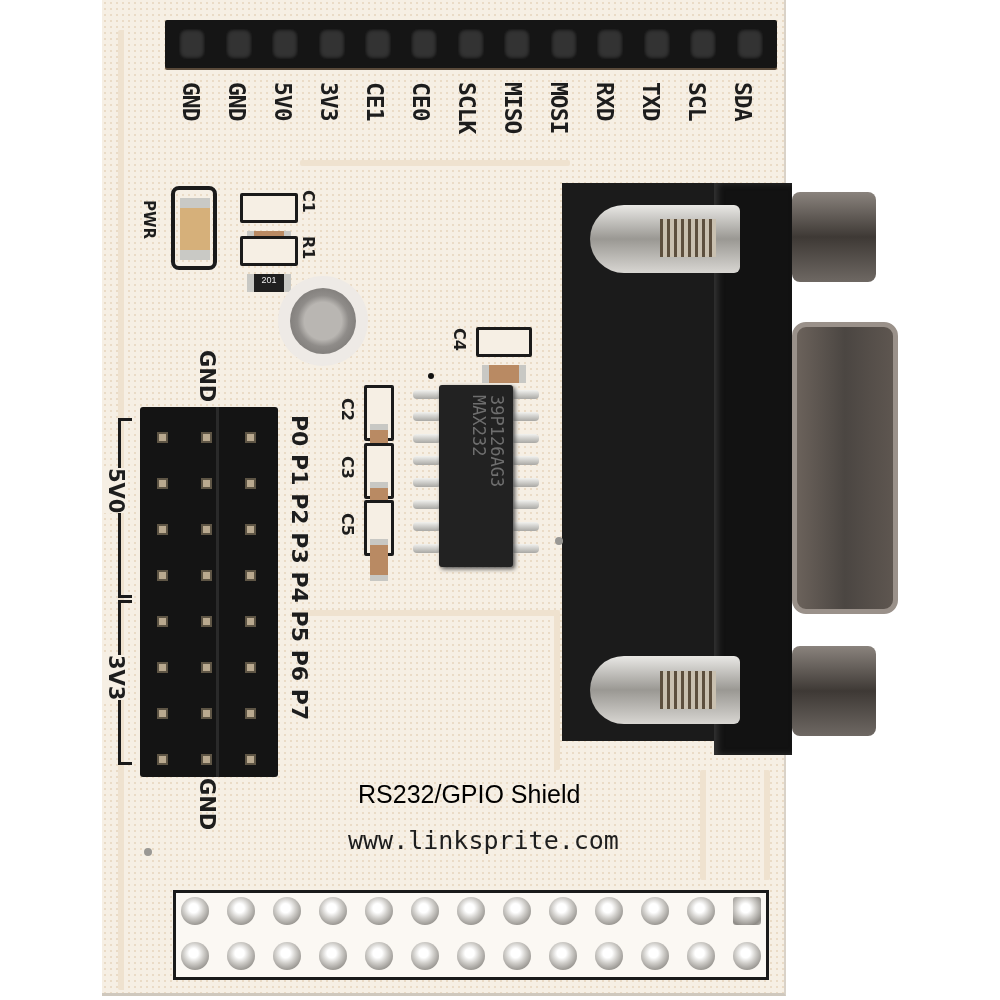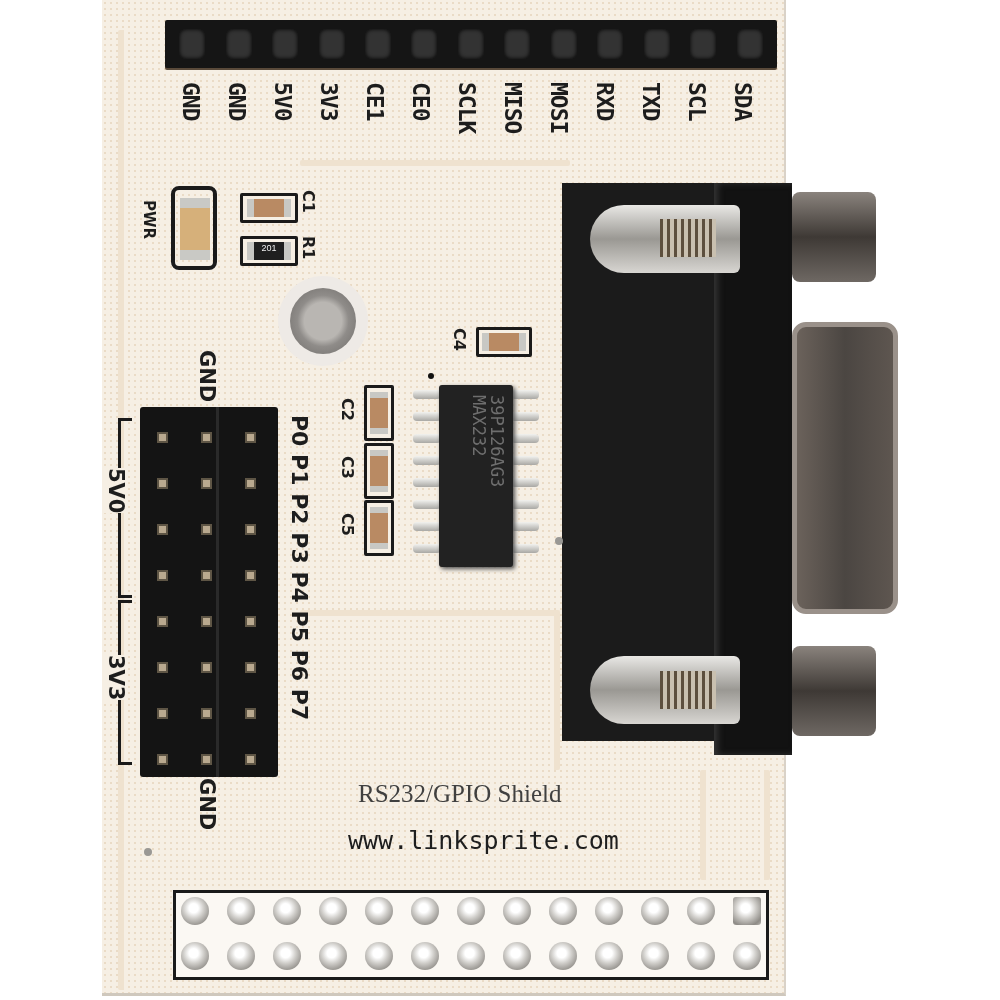--- a/index.html
+++ b/index.html
@@ -10,21 +10,21 @@
   .trace{position:absolute;border:6px solid #efe2cf;border-radius:2px;box-sizing:border-box;}
   
   .top-header{position:absolute;left:165px;top:20px;width:612px;height:48px;background:#151515;border-radius:2px;
     box-shadow:0 2px 0 #5a4a3a;display:flex;align-items:center;justify-content:space-around;padding:0 4px;box-sizing:border-box;}
   .top-hole{width:26px;height:30px;background:#333;border-radius:7px;box-shadow:inset 0 0 4px #000;}
   .pin-label{position:absolute;top:82px;writing-mode:vertical-rl;font-weight:bold;font-size:23px;color:#1d1d1d;
     font-family:"DejaVu Sans Mono",monospace;letter-spacing:-1px;}
   .silk{position:absolute;font-weight:bold;color:#1d1d1d;writing-mode:vertical-rl;font-family:"DejaVu Sans",sans-serif;}
   
   .smd-box{position:absolute;border:3px solid #1a1a1a;border-radius:2px;box-sizing:border-box;background:#f6efe4;}
-  .smd-part{position:absolute;background:#b98a63;border-left:7px solid #c8c8c4;border-right:7px solid #c8c8c4;box-sizing:border-box;}
+  .smd-part{position:absolute;background:#b98a63;border-left:7px solid #c8c8c4;border-right:7px solid #c8c8c4;box-sizing:border-box;margin-top:32px;}
   .smd-part.v{border-left:none;border-right:none;border-top:6px solid #c8c8c4;border-bottom:6px solid #c8c8c4;}
   .resistor{background:#1f1f1f;color:#eee;font-size:9px;text-align:center;line-height:12px;}
   .led{position:absolute;left:180px;top:198px;width:30px;height:62px;background:#d6b07a;
     border-top:10px solid #c9c9c5;border-bottom:10px solid #c9c9c5;box-sizing:border-box;}
   .led-outline{position:absolute;left:171px;top:186px;width:46px;height:84px;border:4px solid #1a1a1a;border-radius:8px;box-sizing:border-box;}
   .mount-hole{position:absolute;left:278px;top:276px;width:90px;height:90px;border-radius:50%;background:#eeeae6;}
   .mount-ring{position:absolute;left:290px;top:288px;width:66px;height:66px;border-radius:50%;
     background:radial-gradient(circle,#b9b6b2 0 40%,#8f8c89 55%,#6e6b68 100%);}
   
   .ic{position:absolute;left:439px;top:385px;width:74px;height:182px;background:#222;border-radius:3px;box-shadow:2px 2px 4px #555;}
@@ -40,21 +40,21 @@
   
   .db9-body{position:absolute;left:562px;top:183px;width:152px;height:558px;background:#1b1b1b;}
   .db9-flange{position:absolute;left:714px;top:183px;width:78px;height:572px;background:#121212;box-shadow:inset 4px 0 6px #333;}
   .db9-shell{position:absolute;left:792px;top:322px;width:106px;height:292px;background:linear-gradient(90deg,#6b625b,#4b4642 50%,#5e5650);
     border:5px solid #9a918a;border-radius:14px;box-sizing:border-box;}
   .db9-nut{position:absolute;width:84px;height:90px;background:linear-gradient(#8a837d,#3e3935 50%,#6e6863);border-radius:8px;}
   .screw{position:absolute;width:150px;height:68px;background:linear-gradient(#e9e8e5,#9a9893 50%,#d8d6d2);
     border-radius:34px 6px 6px 34px;}
   .thread{position:absolute;width:56px;height:38px;background:repeating-linear-gradient(90deg,#5d4f3e 0 3px,#c9c0b0 3px 7px);}
   
-  .title{position:absolute;left:358px;top:780px;font-size:25px;color:#404040;font-family:Liberation Serif, serif;letter-spacing:0px;}
+  .title{position:absolute;left:358px;top:780px;font-size:25px;color:#000000;font-family:Liberation Sans, sans-serif;letter-spacing:0px;}
   .url{position:absolute;left:348px;top:826px;font-size:25px;color:#1e1e1e;font-family:"DejaVu Sans Mono",monospace;}
   
   .bottom-header{position:absolute;left:173px;top:890px;width:596px;height:90px;border:3px solid #1a1a1a;background:#fbf8f3;box-sizing:border-box;}
   .pad{position:absolute;width:28px;height:28px;border-radius:50%;
     background:radial-gradient(circle at 45% 40%,#ffffff 0 20%,#cfcdc9 45%,#8e8b86 80%,#b8b5b0 100%);}
   .pad.square{border-radius:3px;}
   .small-via{position:absolute;width:8px;height:8px;border-radius:50%;background:#9a9894;}
 </style>
 </head>
 <body>

